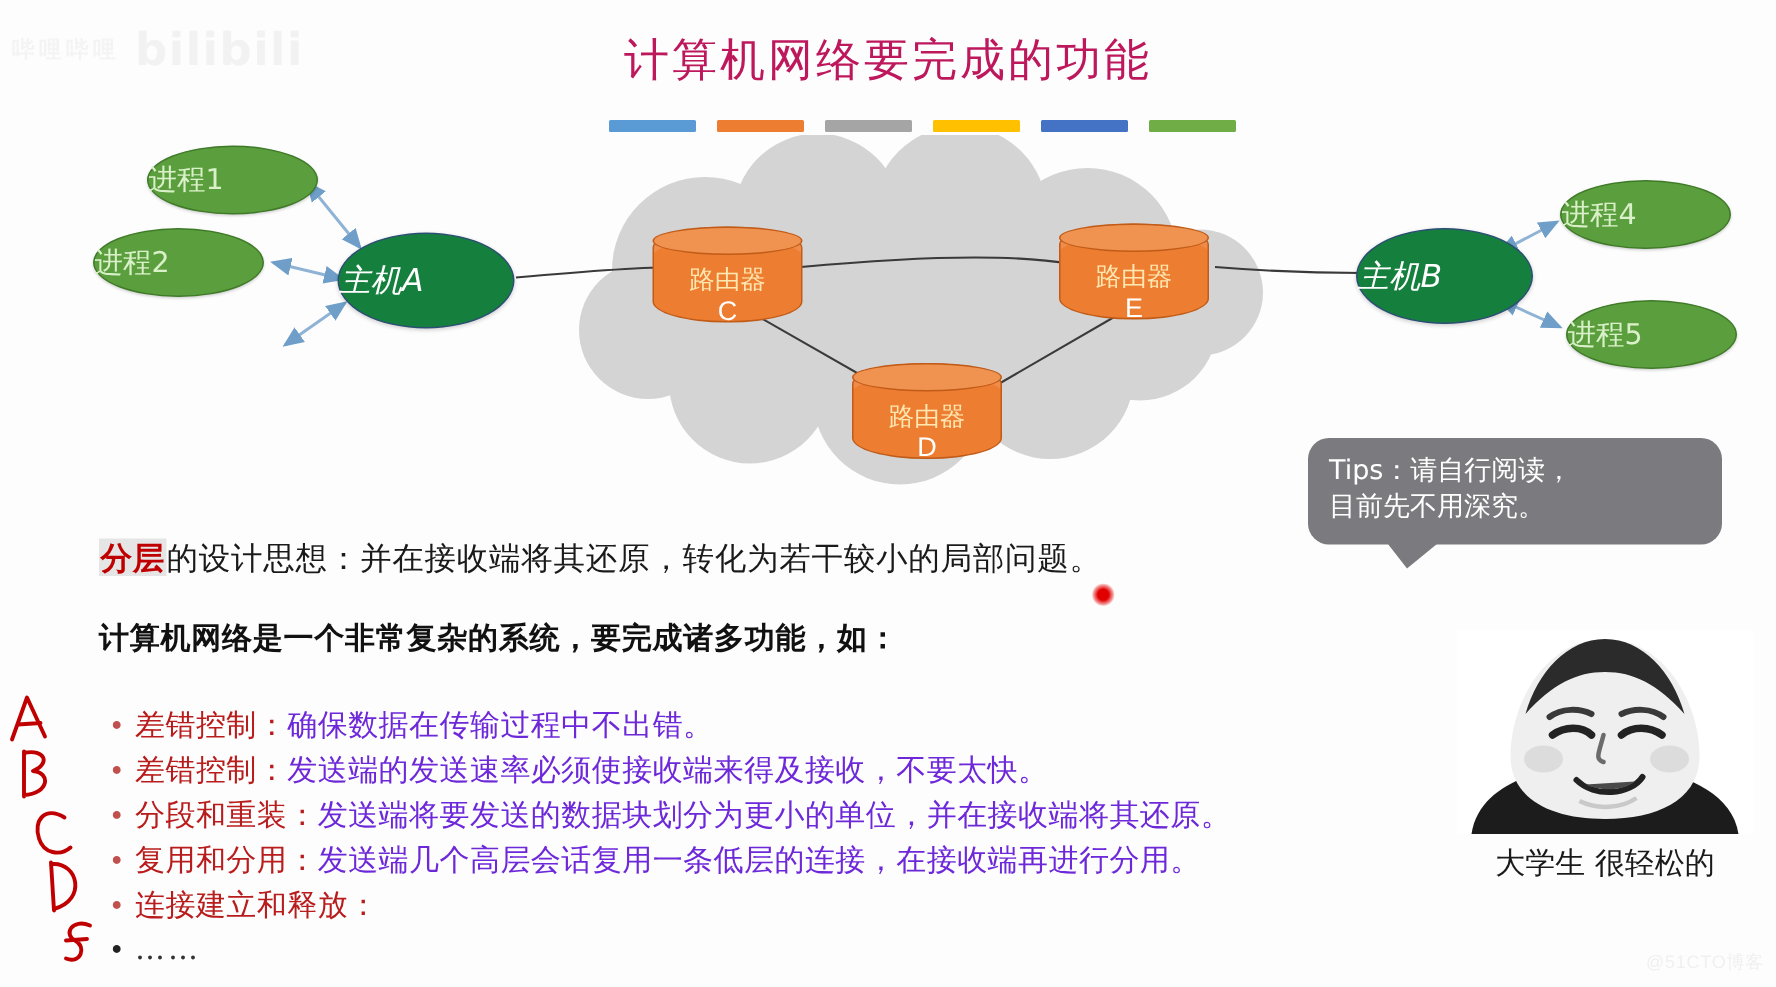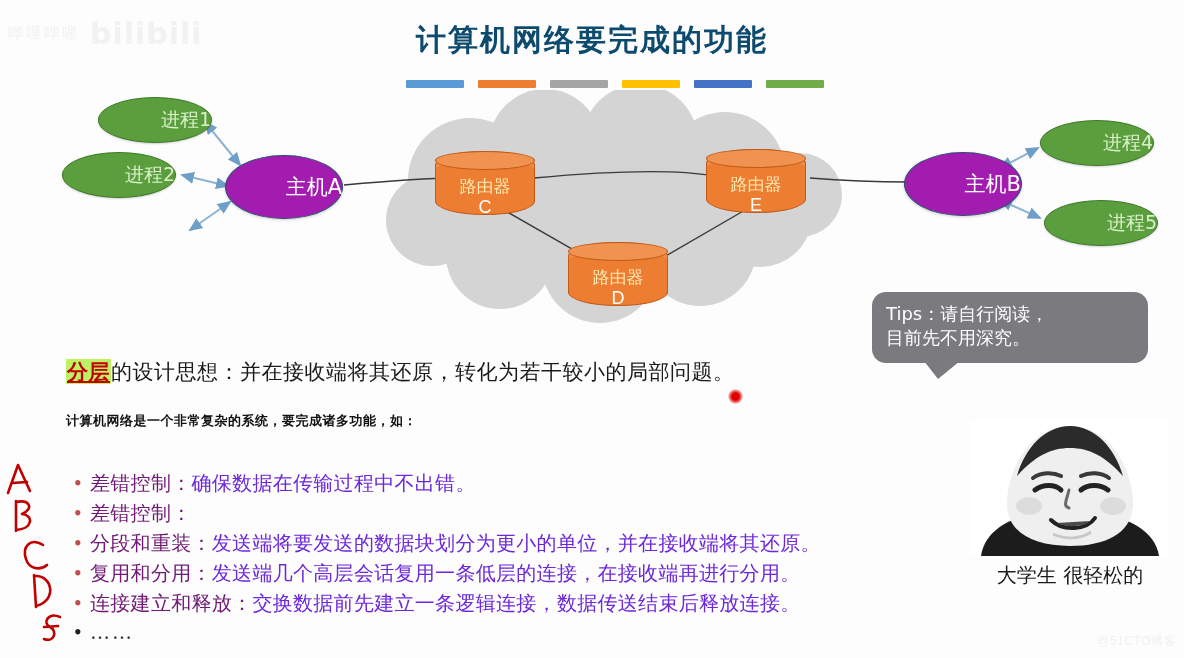--- a/index.html
+++ b/index.html
@@ -30,53 +30,54 @@
   .wm-51cto {
     position: absolute; right: 8px; bottom: 8px;
     color: #f0f0f0; font-size: 12px; letter-spacing: .5px;
     user-select: none;
   }
 
   
   .title {
     position: absolute; left: 0; right: 0; top: 20px;
     text-align: center;
-    color: #0c4a6e;
-    font-size: 30px; font-weight: bold;
+    color: #be185d;
+    font-size: 30px; font-weight: normal;
     letter-spacing: 2px;
     font-family: "DejaVu Sans", sans-serif;
   }
   .title-bars {
     position: absolute; left: 406px; top: 80px;
     display: flex; gap: 14px;
   }
   .title-bars i { display: block; width: 58px; height: 8px; border-radius: 1px; }
 
   
   .diagram { position: absolute; left: 0; top: 90px; width: 1184px; height: 235px; }
   .diagram svg { position: absolute; left: 0; top: 0; }
 
   .node {
     position: absolute;
     display: flex; flex-direction: column;
-    align-items: flex-end; justify-content: center;
+    align-items: flex-start; justify-content: center;
     color: #ffffff; text-align: center;
     font-family: "DejaVu Sans", sans-serif;
   }
   .proc {
     width: 112px; height: 44px; border-radius: 50%;
     background: #5a9e3d; border: 1.4px solid #3f7a28;
     font-size: 19px; color: #d9f0c8;
     box-shadow: 0 1px 2px rgba(0,0,0,.18);
   }
   .host {
     width: 116px; height: 62px; border-radius: 50%;
-    background: #a21caf; border: 1.6px solid #2b4f73;
+    background: #15803d; border: 1.6px solid #2b4f73;
     font-size: 21px; color: #ffffff;
     box-shadow: 0 1px 3px rgba(0,0,0,.2);
+    font-style: italic;
   }
   .router {
     width: 98px; height: 58px;
     background: #ed7d31;
     border: 1.2px solid #c15b18;
     border-radius: 49px / 14px;
     position: absolute;
     color: #ffe7b0; font-size: 17px;
     display: flex; align-items: center; justify-content: center;
     padding-top: 4px;
@@ -109,42 +110,42 @@
     border-top: 18px solid #7b7b7f;
   }
 
   
   .para {
     position: absolute; left: 66px; top: 358px;
     font-size: 21px; color: #1a1a1a;
     font-family: "DejaVu Serif", serif;
     letter-spacing: .5px;
   }
-  .hl { background: #bef264; color: #c00000; font-weight: bold; padding: 0 1px; text-decoration: underline; }
+  .hl { background: #e5e5e5; color: #c00000; font-weight: bold; padding: 0 1px; }
 
   .subhead {
     position: absolute; left: 66px; top: 412px;
-    font-size: 13px; font-weight: bold; color: #111111;
+    font-size: 20px; font-weight: bold; color: #111111;
     font-family: "DejaVu Sans", sans-serif;
     letter-spacing: .5px;
   }
 
   .bullets { position: absolute; left: 66px; top: 470px; width: 1080px; }
   .bullet {
     display: flex; align-items: baseline;
     height: 30px;
     font-size: 20px; color: #1a1a1a;
     font-family: "DejaVu Serif", serif;
     letter-spacing: .3px;
   }
   .bullet .dot {
     color: #c0504d; font-size: 18px; width: 24px; flex: 0 0 24px;
     text-align: center; line-height: 1;
   }
-  .bullet .key { color: #701a75; margin-right: 0; }
+  .bullet .key { color: #b91c1c; margin-right: 0; }
   .bullet .desc { color: #6d28d9; }
   .bullet.ellipsis .dot { color: #222; }
   .bullet.ellipsis .key { color: #333; letter-spacing: 2px; }
 
   
   .handwrite {
     position: absolute; left: 0; top: 455px;
     width: 90px; height: 200px;
     pointer-events: none;
   }
@@ -284,35 +285,35 @@
 
   <div class="bullets">
     <div class="bullet">
       <span class="dot">•</span>
       <span class="key">差错控制：</span>
       <span class="desc">确保数据在传输过程中不出错。</span>
     </div>
     <div class="bullet">
       <span class="dot">•</span>
       <span class="key">差错控制：</span>
+      <span class="desc">发送端的发送速率必须使接收端来得及接收，不要太快。</span>
     </div>
     <div class="bullet">
       <span class="dot">•</span>
       <span class="key">分段和重装：</span>
       <span class="desc">发送端将要发送的数据块划分为更小的单位，并在接收端将其还原。</span>
     </div>
     <div class="bullet">
       <span class="dot">•</span>
       <span class="key">复用和分用：</span>
       <span class="desc">发送端几个高层会话复用一条低层的连接，在接收端再进行分用。</span>
     </div>
     <div class="bullet">
       <span class="dot">•</span>
       <span class="key">连接建立和释放：</span>
-      <span class="desc">交换数据前先建立一条逻辑连接，数据传送结束后释放连接。</span>
     </div>
     <div class="bullet ellipsis">
       <span class="dot">•</span>
       <span class="key">……</span>
       <span class="desc"></span>
     </div>
   </div>
 
   <svg class="handwrite" viewBox="0 0 90 200">
     <g fill="none" stroke="#c00000" stroke-width="2.6" stroke-linecap="round" stroke-linejoin="round">

